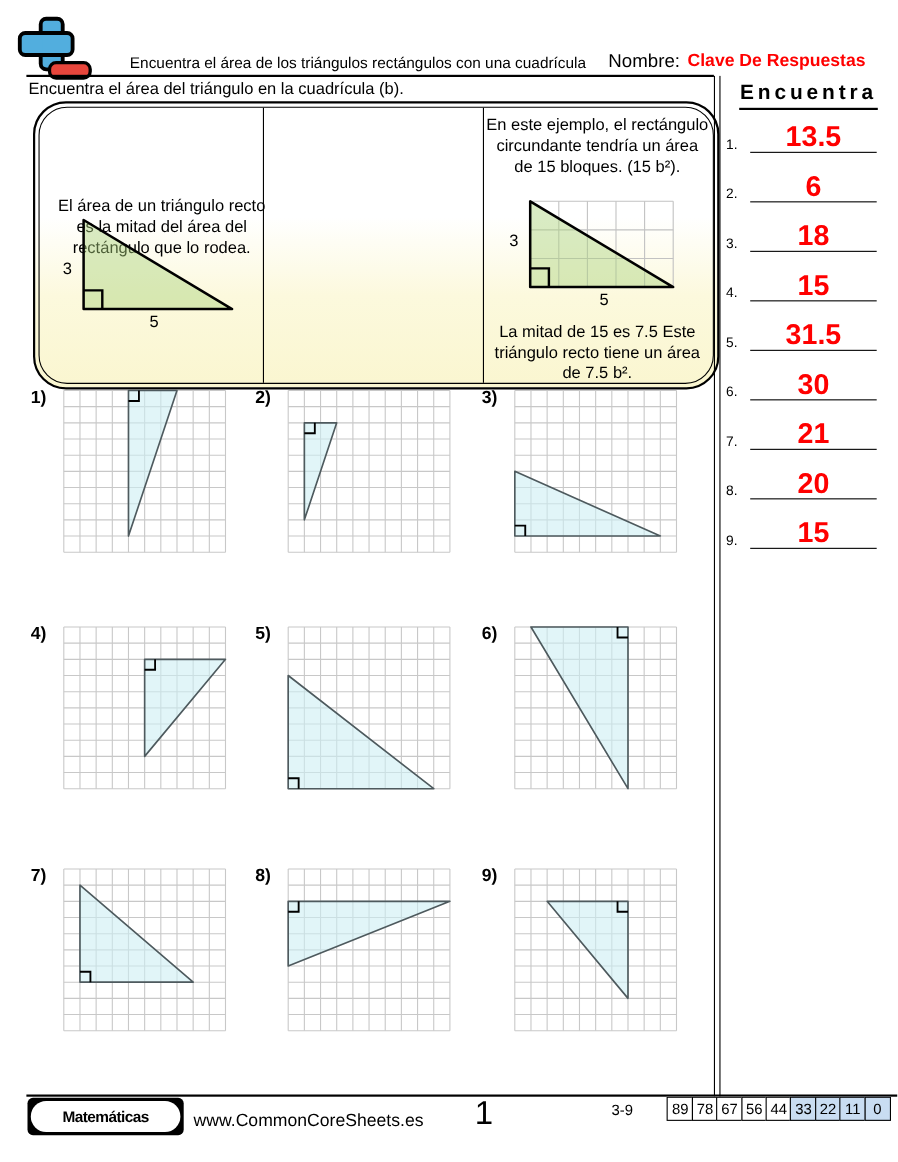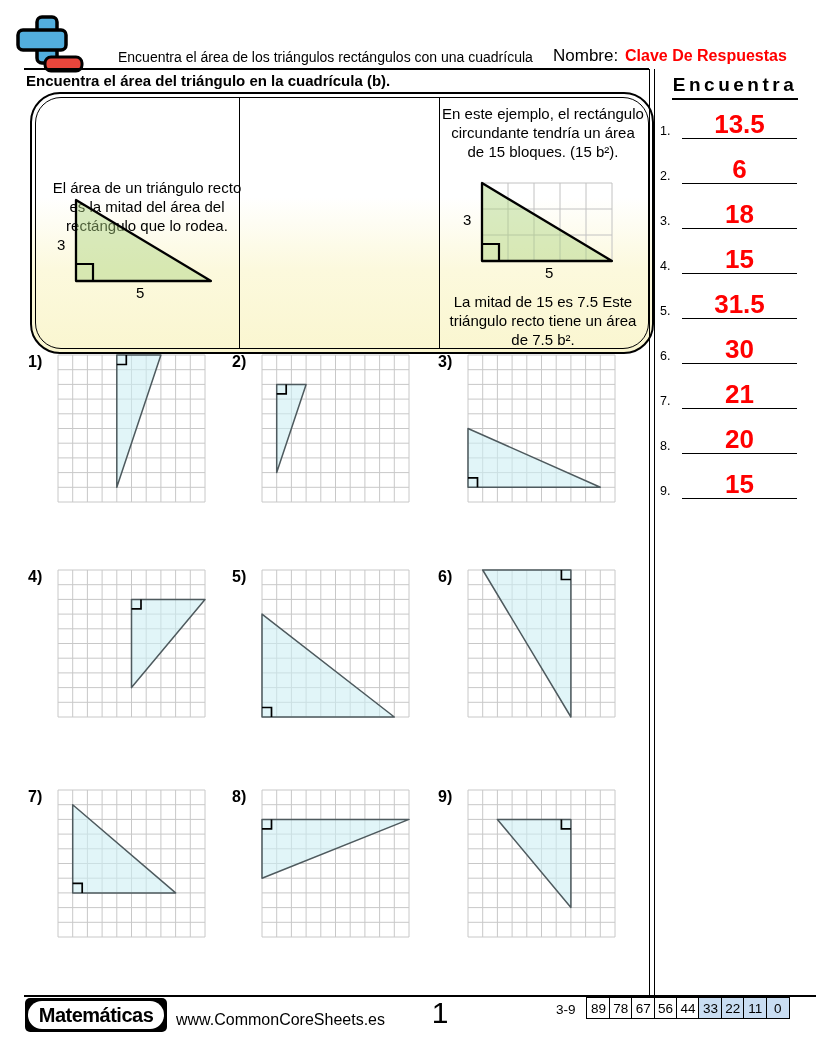--- a/index.html
+++ b/index.html
@@ -5,21 +5,21 @@
   html,body{margin:0;padding:0;background:#fff;}
   .page{position:relative;width:816px;height:1056px;background:#fff;overflow:hidden;
         font-family:"Liberation Sans",sans-serif;color:#000;}
 
   
   .logo{position:absolute;left:14px;top:14px;}
   .ws-title{position:absolute;left:118px;top:49px;font-size:14px;white-space:nowrap;}
   .name-label{position:absolute;left:553px;top:46px;font-size:17px;}
   .name-value{position:absolute;left:625px;top:47px;font-size:16px;font-weight:bold;color:#f00;white-space:nowrap;}
   .header-rule{position:absolute;left:24px;top:68px;width:625px;height:2px;background:#000;}
-  .section-title{position:absolute;left:26px;top:72px;font-size:15px;font-weight:bold;}
+  .section-title{position:absolute;left:26px;top:72px;font-size:15px;font-weight:normal;}
 
   
   .example-box{position:absolute;left:30px;top:92px;width:620px;height:258px;
       border:2px solid #000;border-radius:30px;
       background:linear-gradient(180deg,#ffffff 0%,#ffffff 40%,#fcf9dd 68%,#faf6d0 100%);}
   .example-inner{position:absolute;inset:3px;border:1.2px solid #000;border-radius:26px;}
   .ex-divider{position:absolute;top:4px;bottom:4px;width:1.2px;background:#000;}
   .ex-d1{left:207px;} .ex-d2{left:407px;}
   .ex-text{position:absolute;font-size:15px;text-align:center;line-height:19px;}
   .ex-c1-text{left:20px;top:40px;width:190px;margin-top:44px;}
@@ -47,26 +47,26 @@
   
   .problem{position:absolute;width:180px;height:152px;}
   .p-label{position:absolute;left:0;top:-1px;font-size:16px;font-weight:bold;}
   .p-grid{position:absolute;left:27px;top:-2px;}
 
   
   .footer-rule{position:absolute;left:24px;top:995px;width:792px;height:2px;background:#000;}
   .brand-badge{position:absolute;left:25px;top:998px;width:142px;height:34px;background:#000;border-radius:5px;}
   .brand-pill{position:absolute;inset:3px;background:#fff;border-radius:15px;
       display:flex;align-items:center;justify-content:center;
-      font-size:20px;font-weight:bold;letter-spacing:-0.5px;}
+      font-size:14px;font-weight:bold;letter-spacing:-0.5px;}
   .footer-url{position:absolute;left:176px;top:1011px;font-size:16px;}
   .page-number{position:absolute;left:420px;top:996px;width:40px;text-align:center;
       font-size:30px;font-family:"Liberation Sans",sans-serif;}
   .score-label{position:absolute;left:556px;top:1002px;font-size:13.5px;}
-  .score-row{position:absolute;left:588px;top:997px;display:flex;}
+  .score-row{position:absolute;left:608px;top:997px;display:flex;}
   .score-box{width:22px;height:20px;border:1.6px solid #000;margin-left:-1.6px;
       display:flex;align-items:center;justify-content:center;font-size:13.5px;background:#fff;}
   .score-box.blue{background:#c9ddf2;}
 </style>
 </head>
 <body>
 
 <div class="page">
 
   <svg class="logo" width="72" height="60" viewBox="0 0 72 60">

